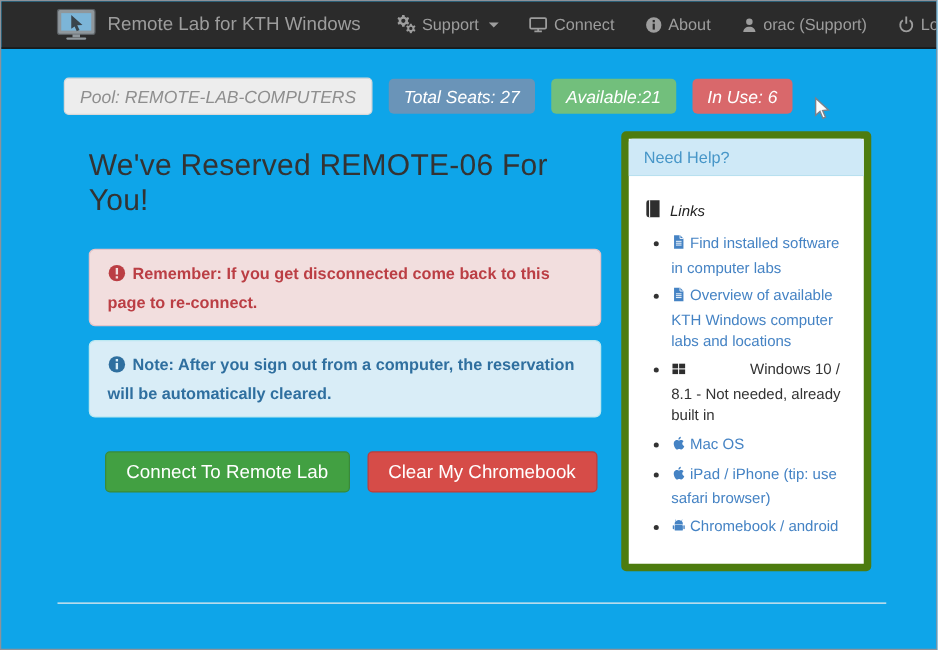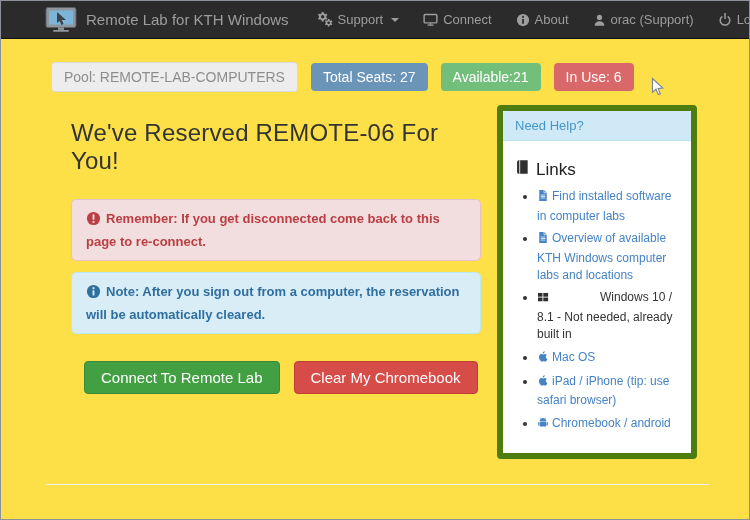--- a/index.html
+++ b/index.html
@@ -1,35 +1,35 @@
 <!DOCTYPE html>
 <html><head>
 <meta charset="utf-8">
 <style>
   html,body{margin:0;padding:0;background:#fff;}
   .page{
     width:750px;height:520px;box-sizing:border-box;position:relative;overflow:hidden;
-    border:1px solid #8d929a;background:#fde047;
+    border:1px solid #8d929a;background:#0ea5e9;
     font-family:"Liberation Sans", sans-serif;
   }
   
   .navbar{height:37px;background:#2b2b2b;border-bottom:1px solid #101010;
     display:flex;align-items:center;padding:0 48px 0 44px;}
   .brand{display:flex;align-items:center;gap:9px;cursor:pointer;}
   .brand-text{color:#9d9d9d;font-size:15px;white-space:nowrap;}
   .nav-links{display:flex;align-items:center;margin-left:16px;}
   .nav-link{display:flex;align-items:center;gap:5px;color:#9d9d9d;font-size:13px;
     padding:0 12px;height:37px;cursor:pointer;white-space:nowrap;}
   .nav-right{margin-left:auto;display:flex;align-items:center;}
   .caret{display:inline-block;width:0;height:0;border-left:4px solid transparent;
     border-right:4px solid transparent;border-top:4px solid #9d9d9d;margin-left:3px;}
   .nav-icon svg{display:block;}
   
   .status-row{display:flex;gap:13px;margin:23px 52px 0 50px;align-items:center;}
-  .badge{font-size:14px;border-radius:4px;padding:6px 12px;white-space:nowrap;}
+  .badge{font-size:14px;border-radius:4px;padding:6px 12px;white-space:nowrap;font-style:italic;}
   .badge-pool{background:#ededed;border:1px solid #d9d9d9;color:#8e8e8e;}
   .badge-total{background:#6a94b8;color:#fff;}
   .badge-avail{background:#72bf7c;color:#fff;}
   .badge-inuse{background:#d9686b;color:#fff;}
   
   .main-row{display:flex;align-items:flex-start;margin:13px 52px 0 40px;}
   .left-col{width:410px;margin-left:30px;}
   .page-title{font-size:24px;font-weight:500;color:#333;margin:14px 0 24px 0;letter-spacing:.2px;}
   .alert{border-radius:5px;padding:9px 14px;font-size:13px;font-weight:bold;line-height:1.5;}
   .alert .al-icon{display:inline-block;vertical-align:-3px;margin-right:5px;}
@@ -39,21 +39,21 @@
   .btn{font-size:15px;padding:7px 16px;border-radius:4px;color:#fff;cursor:pointer;
     font-family:"Liberation Sans", sans-serif;}
   .btn-connect{background:#42a042;border:1px solid #398a39;}
   .btn-clear{background:#d64c48;border:1px solid #c13b37;}
   
   .help-panel{margin-left:auto;width:200px;box-sizing:border-box;border:6px solid #4d7c0f;
     border-radius:4px;background:#fff;}
   .help-header{background:#cfe9f7;color:#4796c8;font-size:13px;padding:7px 12px;
     border-bottom:1px solid #b8e0ef;border-radius:3px 3px 0 0;}
   .help-body{padding:12px 12px 14px 12px;}
-  .help-h{display:flex;align-items:center;gap:6px;font-size:17px;color:#222;margin:6px 0 8px 0;line-height:1.2;}
+  .help-h{display:flex;align-items:center;gap:6px;font-size:12px;color:#222;margin:6px 0 8px 0;line-height:1.2;font-style:italic;}
   .help-h .h-icon{flex:0 0 auto;}
   .help-h.dl{display:block;margin-top:14px;}
   .help-h.dl .h-icon{display:inline-block;vertical-align:-2px;margin-right:5px;}
   .help-list{margin:0;padding:0 0 0 22px;font-size:12px;line-height:1.45;}
   .help-list li{margin-bottom:5px;color:#333;}
   .help-list .li-icon{display:inline-block;vertical-align:-2px;margin-right:3px;}
   .hlink{color:#4583c4;cursor:pointer;text-decoration:none;}
   .plain{color:#333;margin-left:48px;}
   
   .footer-hr{border:none;border-top:1px solid #ededed;margin:25px 40px 0 45px;}

